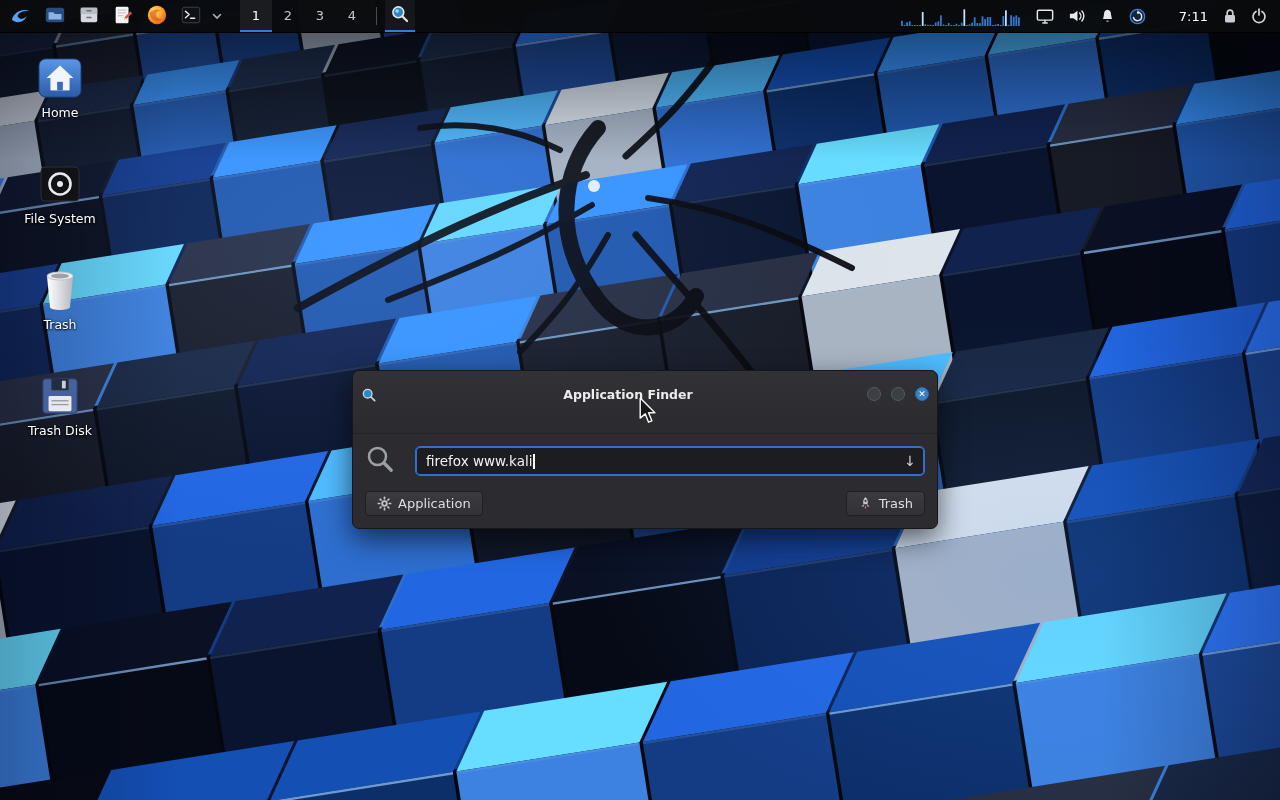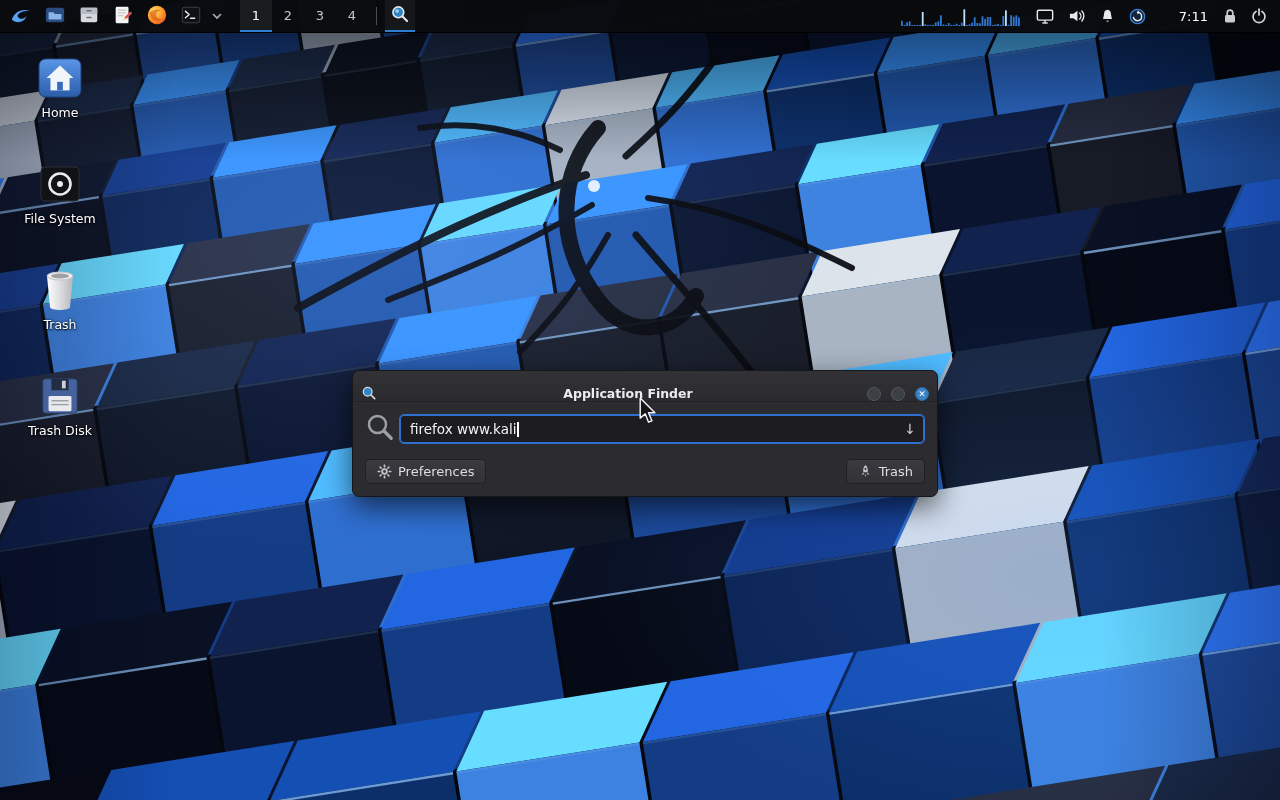--- a/index.html
+++ b/index.html
@@ -37,31 +37,31 @@
 
   
   .desk-icon{position:absolute;left:8px;width:104px;z-index:3;display:flex;flex-direction:column;align-items:center;cursor:default;justify-content:space-between;}
   .di-img{display:flex;align-items:center;justify-content:center;height:48px;}
   .di-label{margin-top:3px;color:#fff;font-size:12.5px;text-align:center;
     text-shadow:0 1px 2px rgba(0,0,0,.95),0 0 3px rgba(0,0,0,.8);}
 
   
   #appfinder{position:absolute;left:352px;top:370px;width:586px;z-index:6;background:#2c2c30;
     border:1px solid #171719;border-radius:7px;box-shadow:0 10px 28px rgba(0,0,0,.6);box-sizing:border-box;}
-  .titlebar{height:30px;display:flex;align-items:flex-end;padding:0 8px;border-bottom:1px solid #242427;
+  .titlebar{height:30px;display:flex;align-items:flex-start;padding:16px 8px;border-bottom:1px solid #242427;
     background:linear-gradient(180deg,#323236,#2b2b2f);border-radius:7px 7px 0 0;}
   .win-icon{display:flex;align-items:center;margin-right:8px;}
   .title{flex:1;text-align:center;color:#ececec;font-size:12.5px;font-weight:bold;
     margin-left:14px; }
   .winbtns{display:flex;align-items:center;gap:10px;margin-left:10px;}
   .winbtn{width:14px;height:14px;border-radius:50%;background:#3c3f44;border:1px solid #55585e;box-sizing:border-box;
     display:flex;align-items:center;justify-content:center;}
   .winbtn.close{background:#3a82c4;border-color:#2d6aa6;color:#fff;font-size:9px;font-weight:bold;line-height:1;}
   .af-body{padding:10px 12px 12px 12px;}
-  .af-row1{display:flex;align-items:center;gap:4px;}
+  .af-row1{display:flex;align-items:center;gap:20px;}
   .fake-input{position:relative;flex:1;height:30px;background:#1d1d21;border:1px solid #2f6fd0;
     box-shadow:0 0 0 1px #2f6fd0 inset;border-radius:5px;display:flex;align-items:center;
     padding:0 26px 0 10px;box-sizing:border-box;}
   .fake-input .val{color:#f2f2f2;font-size:13.5px;white-space:pre;}
   .caret{display:inline-block;width:1.5px;height:15px;background:#fff;margin-left:1px;animation:blink 1.1s steps(1) infinite;}
   @keyframes blink{50%{opacity:0;}}
   .in-arrow{position:absolute;right:8px;top:50%;transform:translateY(-50%);color:#cfd3d8;font-size:14px;}
   .af-row2{margin-top:13px;display:flex;justify-content:space-between;}
   .btn{display:flex;align-items:center;gap:6px;background:linear-gradient(180deg,#3a3a3f,#313136);
     border:1px solid #202023;border-radius:4px;color:#dcdee1;font-size:13px;font-family:"DejaVu Sans",sans-serif;
@@ -1120,21 +1120,21 @@
                 <use href="#gt" transform="rotate(90 8 8)"></use>
                 <use href="#gt" transform="rotate(135 8 8)"></use>
                 <use href="#gt" transform="rotate(180 8 8)"></use>
                 <use href="#gt" transform="rotate(225 8 8)"></use>
                 <use href="#gt" transform="rotate(270 8 8)"></use>
                 <use href="#gt" transform="rotate(315 8 8)"></use>
               </g>
               <circle cx="8" cy="8" r="1.5" fill="#34363b"></circle>
             </svg>
           </span>
-          <span>Preferences</span>
+          <span>Application</span>
         </button>
 
         <button class="btn">
           <span class="bico">
             <svg width="15" height="15" viewBox="0 0 16 16">
               <path d="M8,1 C10.2,2.8 11,5.5 10.2,8.8 L5.8,8.8 C5,5.5 5.8,2.8 8,1 Z" fill="#c3c7cc"></path>
               <circle cx="8" cy="5.2" r="1.1" fill="#34363b"></circle>
               <path d="M5.8,8.8 L3.8,11.5 L6.3,10.8 Z" fill="#c3c7cc"></path>
               <path d="M10.2,8.8 L12.2,11.5 L9.7,10.8 Z" fill="#c3c7cc"></path>
               <path d="M7,11.2 h2 l-1,3 z" fill="#e0883a"></path>

